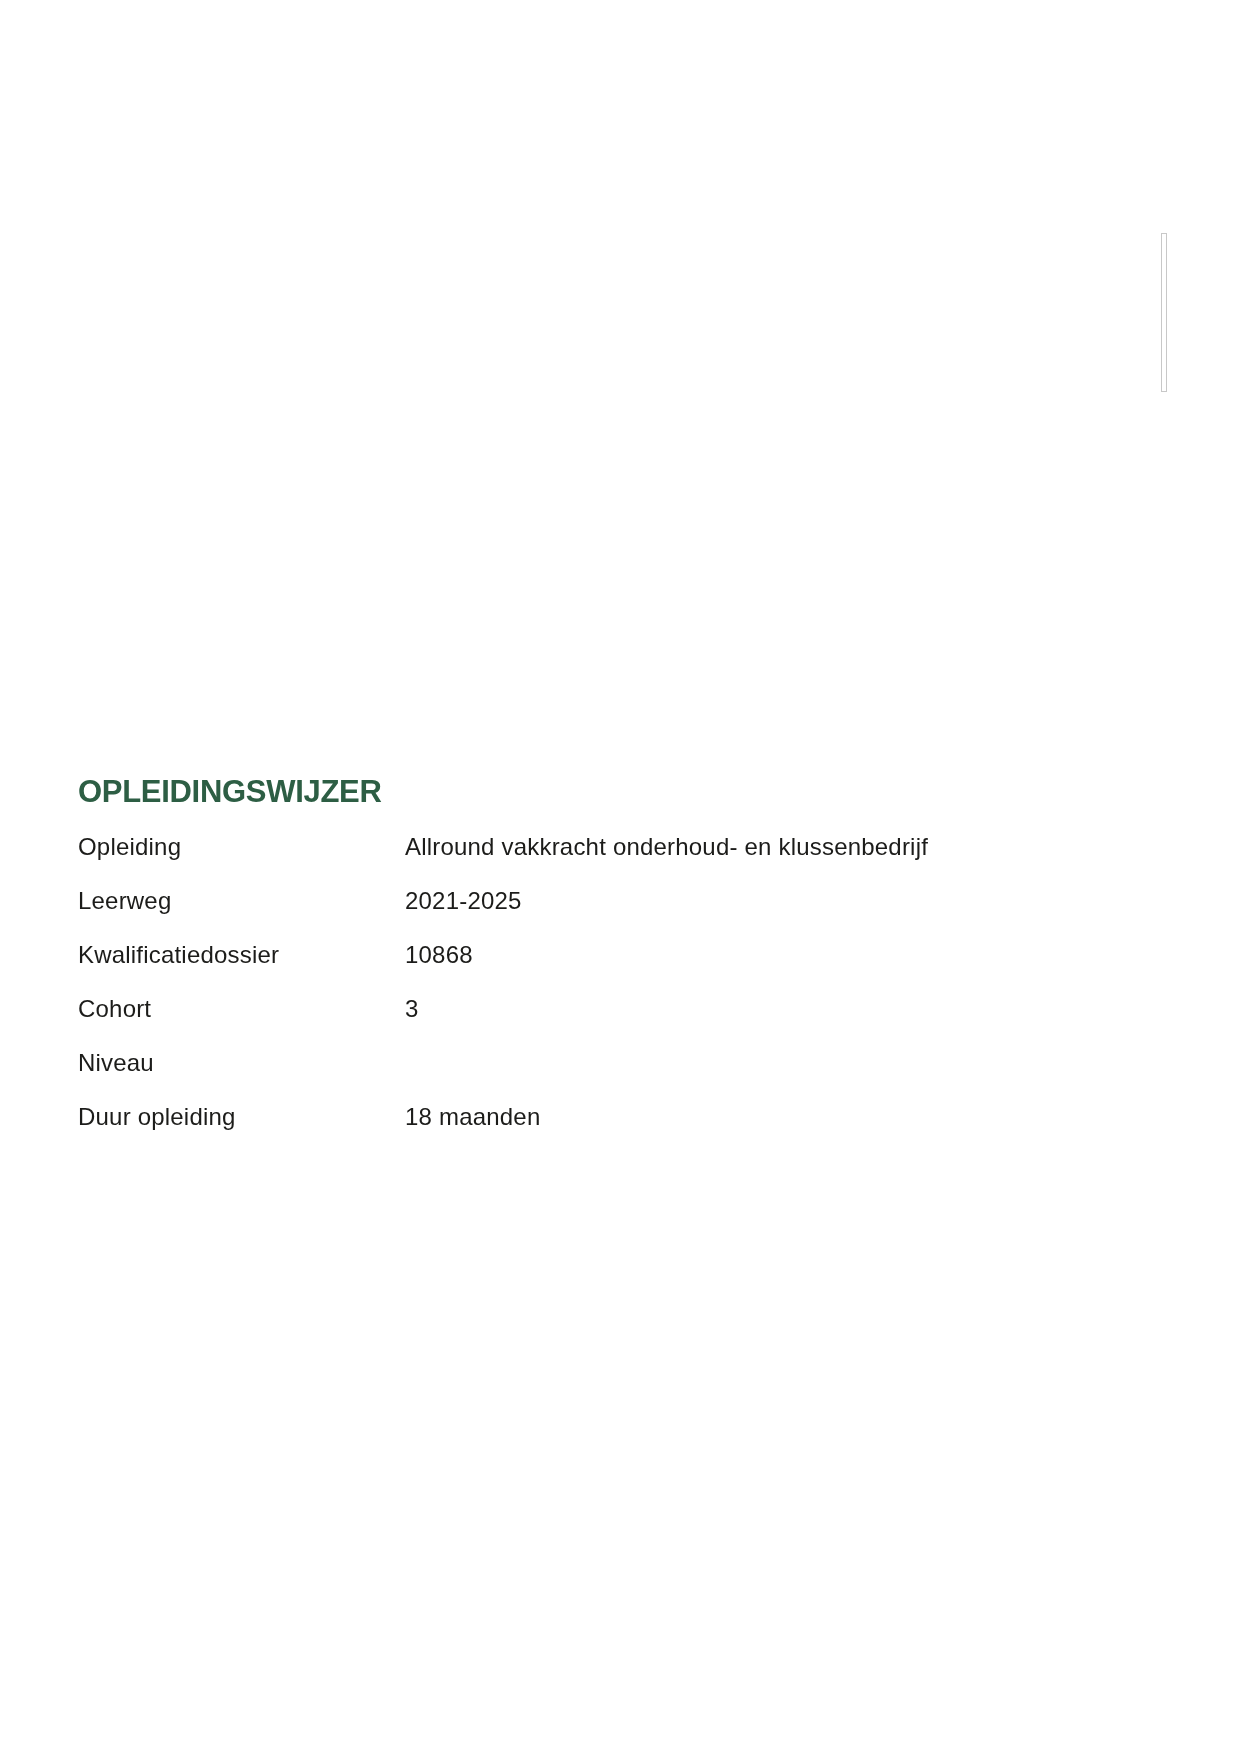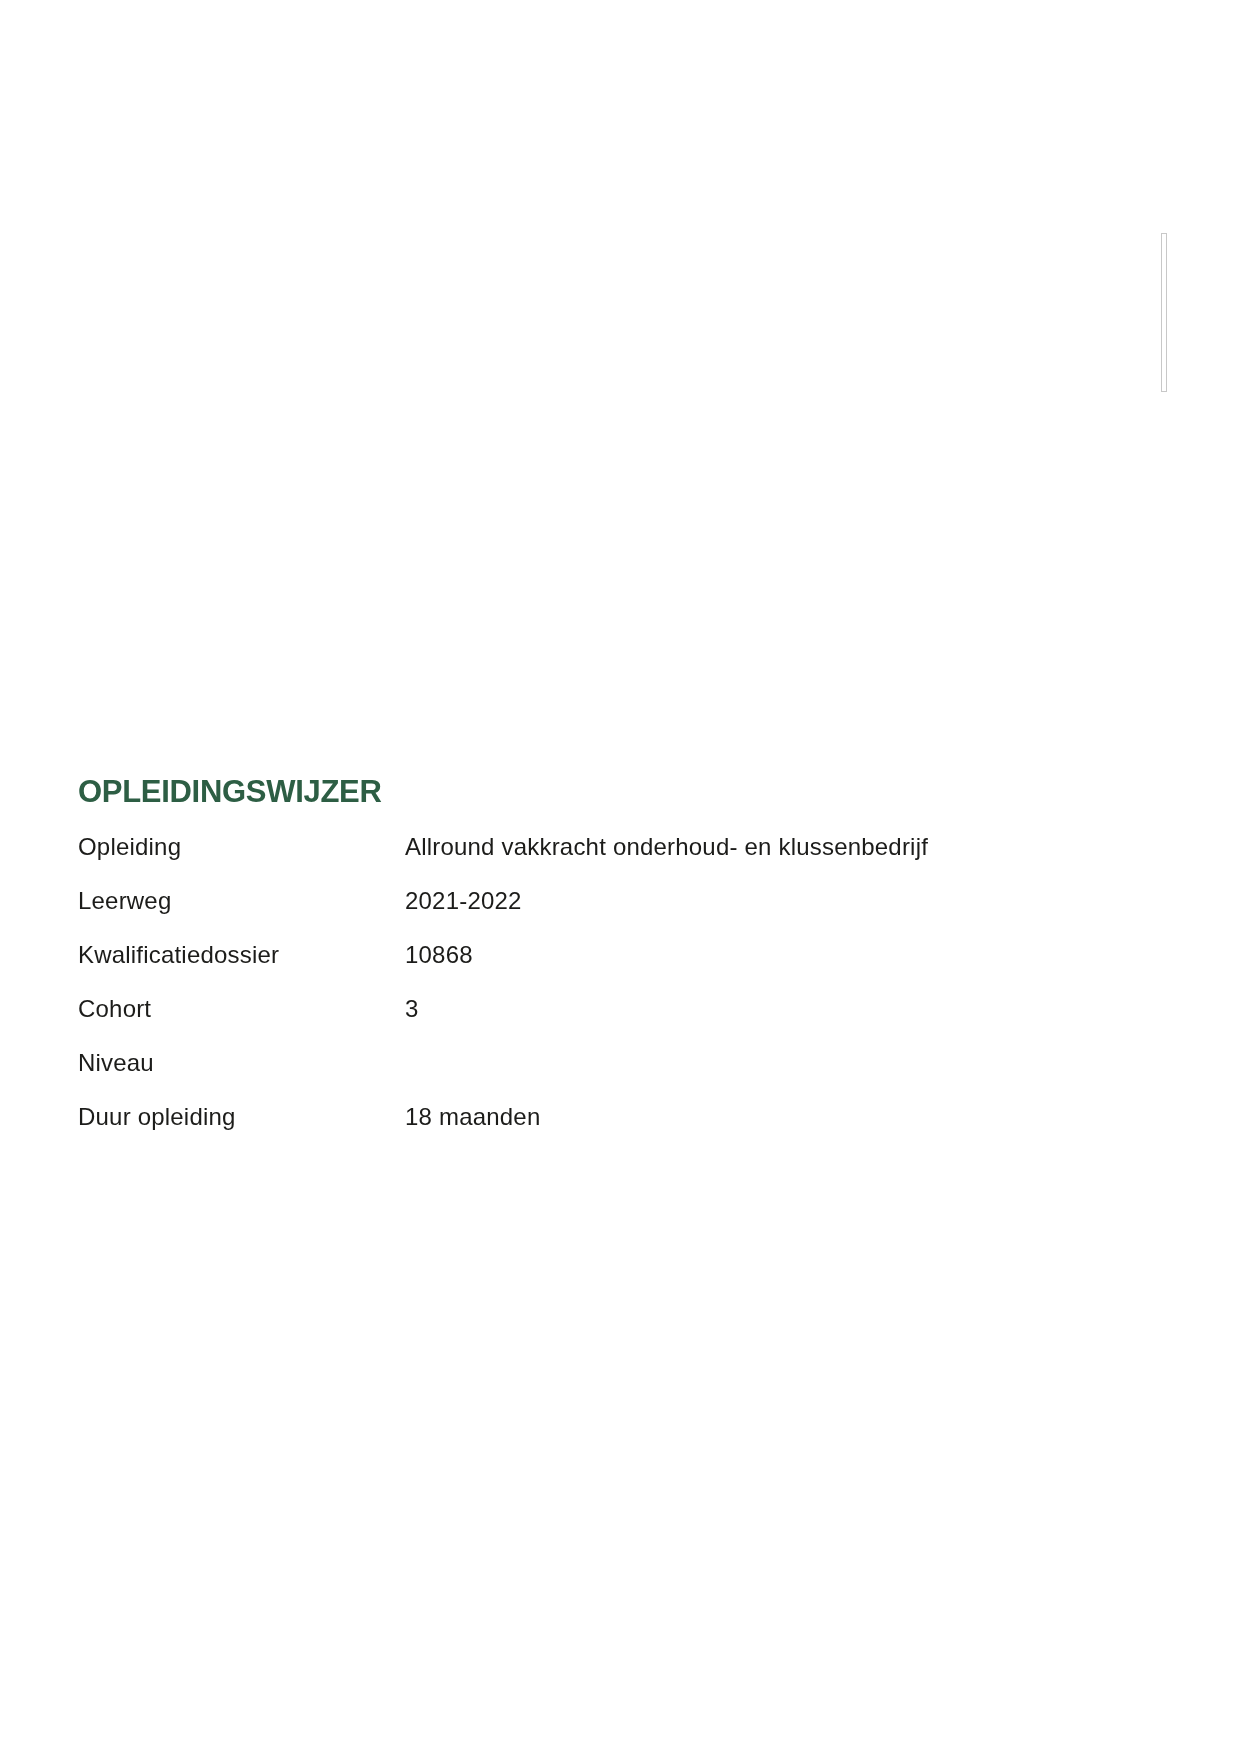--- a/index.html
+++ b/index.html
@@ -91,21 +91,21 @@
 
   <div class="info-table">
 
     <div class="info-row">
       <div class="info-label">Opleiding</div>
       <div class="info-value">Allround vakkracht onderhoud- en klussenbedrijf</div>
     </div>
 
     <div class="info-row">
       <div class="info-label">Leerweg</div>
-      <div class="info-value">2021-2022</div>
+      <div class="info-value">2021-2025</div>
     </div>
 
     <div class="info-row">
       <div class="info-label">Kwalificatiedossier</div>
       <div class="info-value">10868</div>
     </div>
 
     <div class="info-row">
       <div class="info-label">Cohort</div>
       <div class="info-value">3</div>

